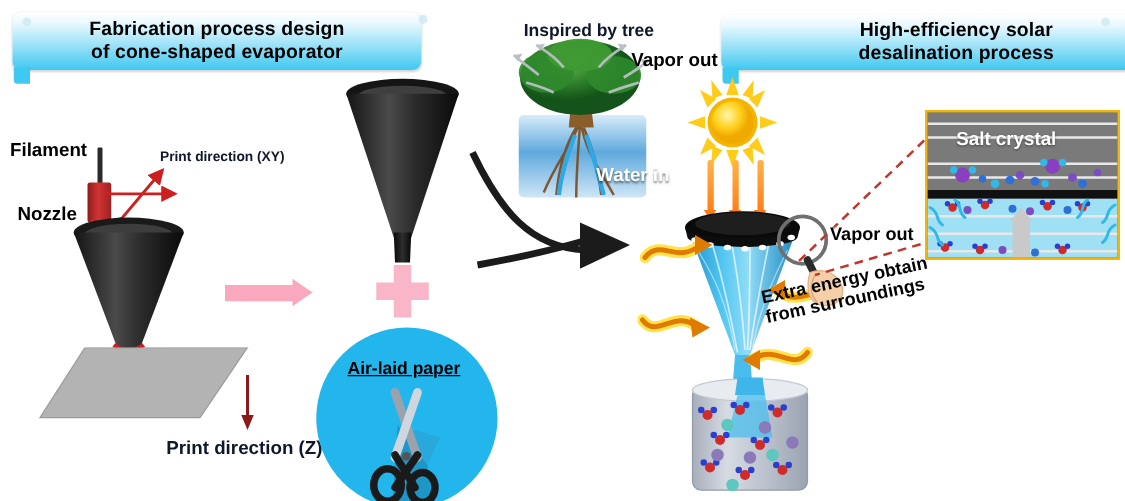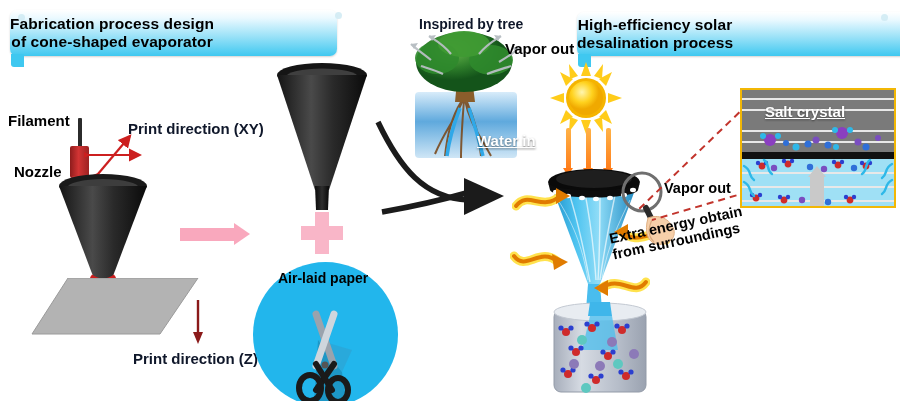--- a/index.html
+++ b/index.html
@@ -4,31 +4,31 @@
 <style>
   html,body{margin:0;padding:0;background:#fff;}
   body{width:900px;height:401px;overflow:hidden;
        font-family:"Liberation Sans",sans-serif;}
   #stage{position:relative;width:900px;height:401px;background:#ffffff;}
 
   
   .banner{position:absolute;border-radius:7px;
           background:linear-gradient(to bottom,#ffffff 0%,#eaf9ff 18%,#9fe3f8 55%,#3fc8f0 100%);
           box-shadow:0 1px 2px rgba(0,0,0,.18);
-          display:flex;align-items:center;justify-content:flex-start;text-align:center;}
+          display:flex;align-items:center;justify-content:center;text-align:center;}
   .banner .btxt{font-weight:bold;font-size:15.5px;color:#000;line-height:1.14;letter-spacing:.1px;}
   .banner-tab{position:absolute;width:13px;height:13px;
           background:#3fc8f0;border-bottom-left-radius:3px;}
   .banner-dot{position:absolute;width:7px;height:7px;border-radius:50%;
           background:#cfeaf3;opacity:.85;}
 
   
   .lbl{position:absolute;font-weight:bold;color:#000;white-space:nowrap;}
   .lbl-red{position:absolute;font-weight:bold;color:#0f172a;white-space:nowrap;}
-  .lbl-w{position:absolute;font-weight:bold;color:#fff;white-space:nowrap;text-decoration:underline;}
+  .lbl-w{position:absolute;font-weight:bold;color:#fff;white-space:nowrap;}
 
   
   .filament{position:absolute;background:#2b2b2b;border-radius:1px;}
   .nozzle-body{position:absolute;background:linear-gradient(to right,#8e1c1c,#d23434 45%,#9d2222);
                border-radius:2px;}
   .nozzle-tip{position:absolute;width:0;height:0;border-left:7px solid transparent;
               border-right:7px solid transparent;border-top:20px solid #c22f2f;}
 
   
   .pink-shaft{position:absolute;background:#f9a8bd;}
@@ -77,21 +77,21 @@
 
   <svg style="position:absolute;left:84px;top:132px;" width="60" height="46">
     <defs>
       <marker id="ar" markerWidth="6" markerHeight="6" refX="5" refY="3" orient="auto">
         <path d="M0,0 L6,3 L0,6 z" fill="#cc1f1f"></path>
       </marker>
     </defs>
     <line x1="4" y1="23" x2="56" y2="23" stroke="#cc1f1f" stroke-width="2.2" marker-end="url(#ar)" marker-start="url(#ar)"></line>
     <line x1="14" y1="42" x2="46" y2="4" stroke="#cc1f1f" stroke-width="2.2" marker-end="url(#ar)" marker-start="url(#ar)"></line>
   </svg>
-  <div class="lbl-red" style="left:128px;top:120px;font-size:15px;">Print direction (XY)</div>
+  <div class="lbl-red" style="left:128px;top:120px;font-size:11px;">Print direction (XY)</div>
 
   <svg style="position:absolute;left:58px;top:172px;" width="90" height="132">
     <defs>
       <linearGradient id="cg1" x1="0" y1="0" x2="1" y2="0">
         <stop offset="0%" stop-color="#141414"></stop>
         <stop offset="38%" stop-color="#4a4a4a"></stop>
         <stop offset="62%" stop-color="#2a2a2a"></stop>
         <stop offset="100%" stop-color="#0a0a0a"></stop>
       </linearGradient>
       <linearGradient id="cg2" x1="0" y1="0" x2="1" y2="0">
@@ -124,21 +124,21 @@
     <ellipse cx="46" cy="13" rx="45" ry="12" fill="#151515"></ellipse>
     <ellipse cx="46" cy="15" rx="36" ry="8.5" fill="#3f3f3f"></ellipse>
     <path d="M1,13 L39,128 L53,128 L91,13 Z" fill="url(#cg1)"></path>
     <path d="M39,124 L40,148 L52,148 L53,124 Z" fill="url(#cg2)"></path>
   </svg>
 
   <div class="plus-v" style="left:315px;top:212px;width:14px;height:42px;"></div>
   <div class="plus-h" style="left:301px;top:226px;width:42px;height:14px;"></div>
 
   <div class="disc" style="left:253px;top:262px;width:145px;height:145px;"></div>
-  <div class="lbl" style="left:278px;top:270px;font-size:14px;">Air-laid paper</div>
+  <div class="lbl" style="left:278px;top:286px;font-size:14px;text-decoration:underline;">Air-laid paper</div>
 
   <svg style="position:absolute;left:312px;top:320px;" width="60" height="82">
     <path d="M2,82 L6,20 L30,52 L34,82 Z" fill="#1d93c2" opacity=".9"></path>
     <path d="M6,20 L30,52 L40,30 Z" fill="#2aa7d8" opacity=".85"></path>
   </svg>
 
   <svg style="position:absolute;left:290px;top:310px;" width="68" height="92">
     <path d="M26,4 L44,56" stroke="#9aa3ad" stroke-width="7" stroke-linecap="round"></path>
     <path d="M44,4 L26,56" stroke="#cfd6dd" stroke-width="7" stroke-linecap="round"></path>
     <path d="M44,54 L26,80" stroke="#1a1a1a" stroke-width="6" stroke-linecap="round"></path>

